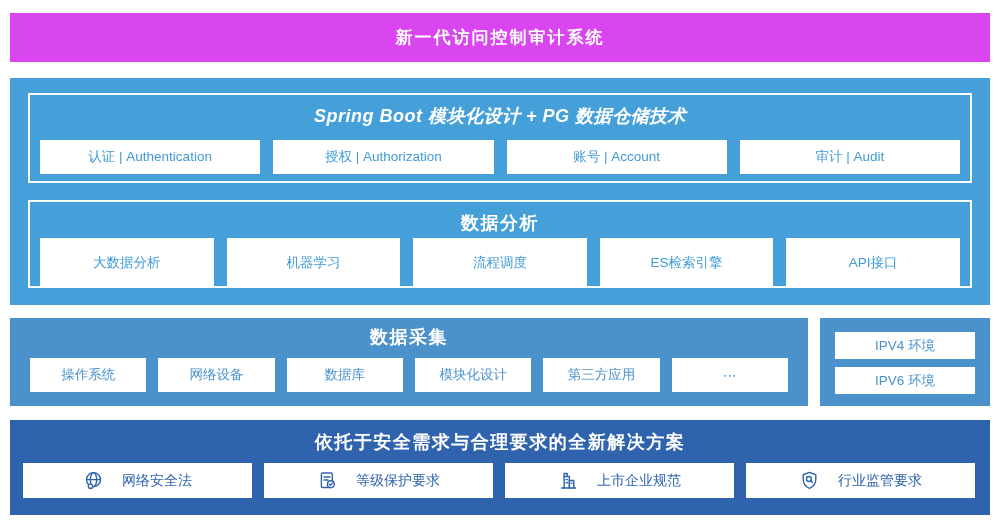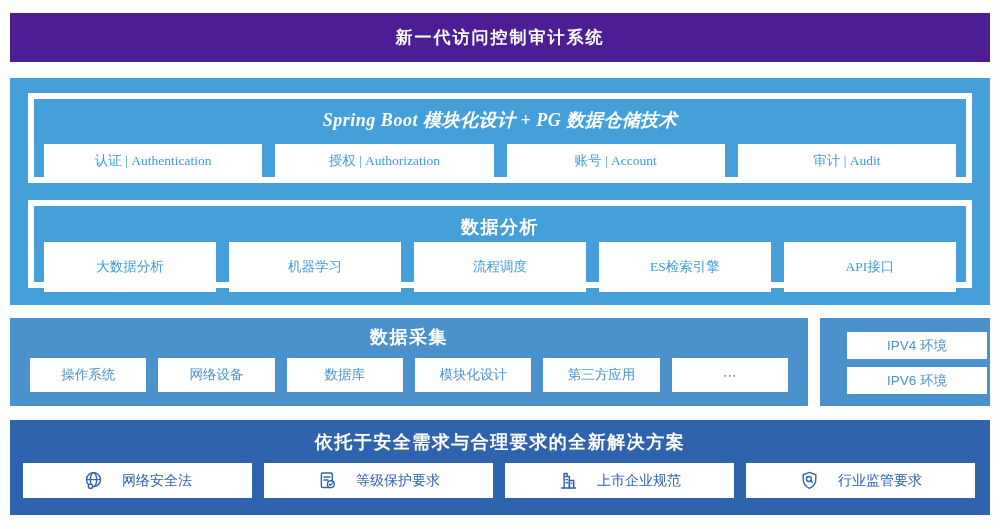--- a/index.html
+++ b/index.html
@@ -5,28 +5,28 @@
   html,body{margin:0;padding:0;background:#ffffff;}
   #app{
     position:relative;width:1000px;height:529px;background:#ffffff;
     font-family:"Liberation Sans","DejaVu Sans",sans-serif;
     -webkit-font-smoothing:antialiased;overflow:hidden;
   }
   .abs{position:absolute;box-sizing:border-box;}
 
   
   .header-bar{
-    left:10px;top:13px;width:980px;height:49px;background:#4c1d95;
+    left:10px;top:13px;width:980px;height:49px;background:#d946ef;
     display:flex;align-items:center;justify-content:center;
   }
   .header-bar .t{color:#fff;font-size:17px;font-weight:bold;letter-spacing:2px;}
 
   
   .platform-section{left:10px;top:78px;width:980px;height:227px;background:#45A0DA;}
-  .panel{position:absolute;left:18px;width:944px;border:6px solid #ffffff;box-sizing:border-box;font-family:Liberation Serif, serif;}
+  .panel{position:absolute;left:18px;width:944px;border:2px solid #ffffff;box-sizing:border-box;}
   .panel-modules{top:15px;height:90px;}
   .panel-analysis{top:122px;height:88px;}
   .panel-title{
     position:absolute;left:0;right:0;top:9px;text-align:center;color:#ffffff;
     font-size:18px;font-weight:bold;letter-spacing:1.5px;
   }
   .panel-title.italic{font-style:italic;letter-spacing:0.5px;}
   .box-row{position:absolute;left:10px;right:10px;display:flex;gap:13px;}
   .panel-modules .box-row{top:45px;height:34px;}
   .panel-analysis .box-row{top:36px;height:50px;}
@@ -42,21 +42,21 @@
     font-size:18px;font-weight:bold;letter-spacing:1.5px;
   }
   .collection-section .box-row{left:20px;right:20px;top:40px;height:34px;gap:12px;}
   .collection-section .wbox{color:#4B92CC;}
 
   
   .env-section{left:820px;top:318px;width:170px;height:88px;background:#4B92CC;}
   .env-box{
     position:absolute;left:15px;width:140px;height:27px;background:#fff;
     display:flex;align-items:center;justify-content:center;
-    font-size:13.5px;color:#4B92CC;margin-left:12px;
+    font-size:13.5px;color:#4B92CC;
   }
   .env-box.e1{top:14px;}
   .env-box.e2{top:49px;}
 
   
   .solution-section{left:10px;top:420px;width:980px;height:95px;background:#2F63AD;}
   .solution-title{
     position:absolute;left:0;right:0;top:10px;text-align:center;color:#fff;
     font-size:18px;font-weight:bold;letter-spacing:1.5px;font-family:Liberation Serif, serif;
   }

